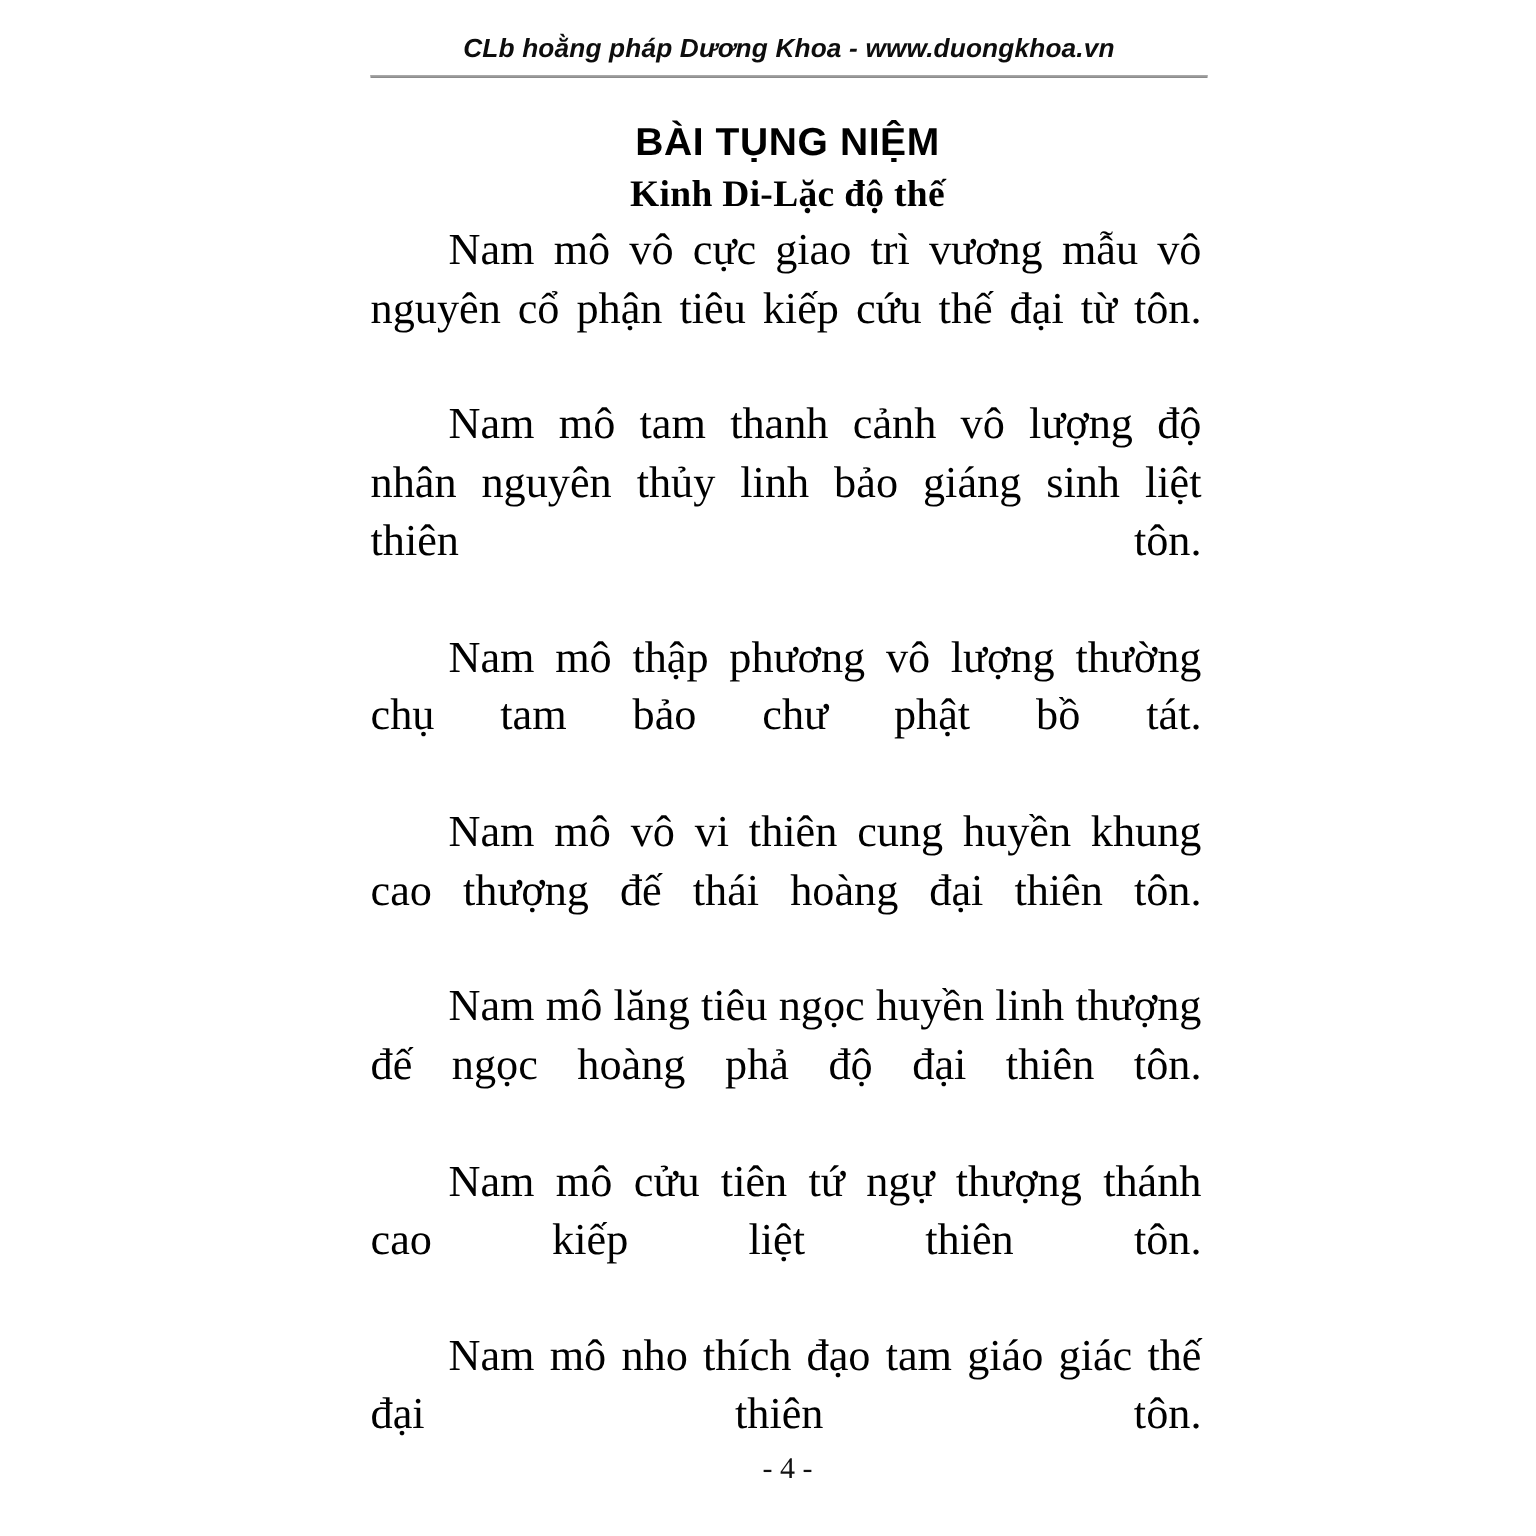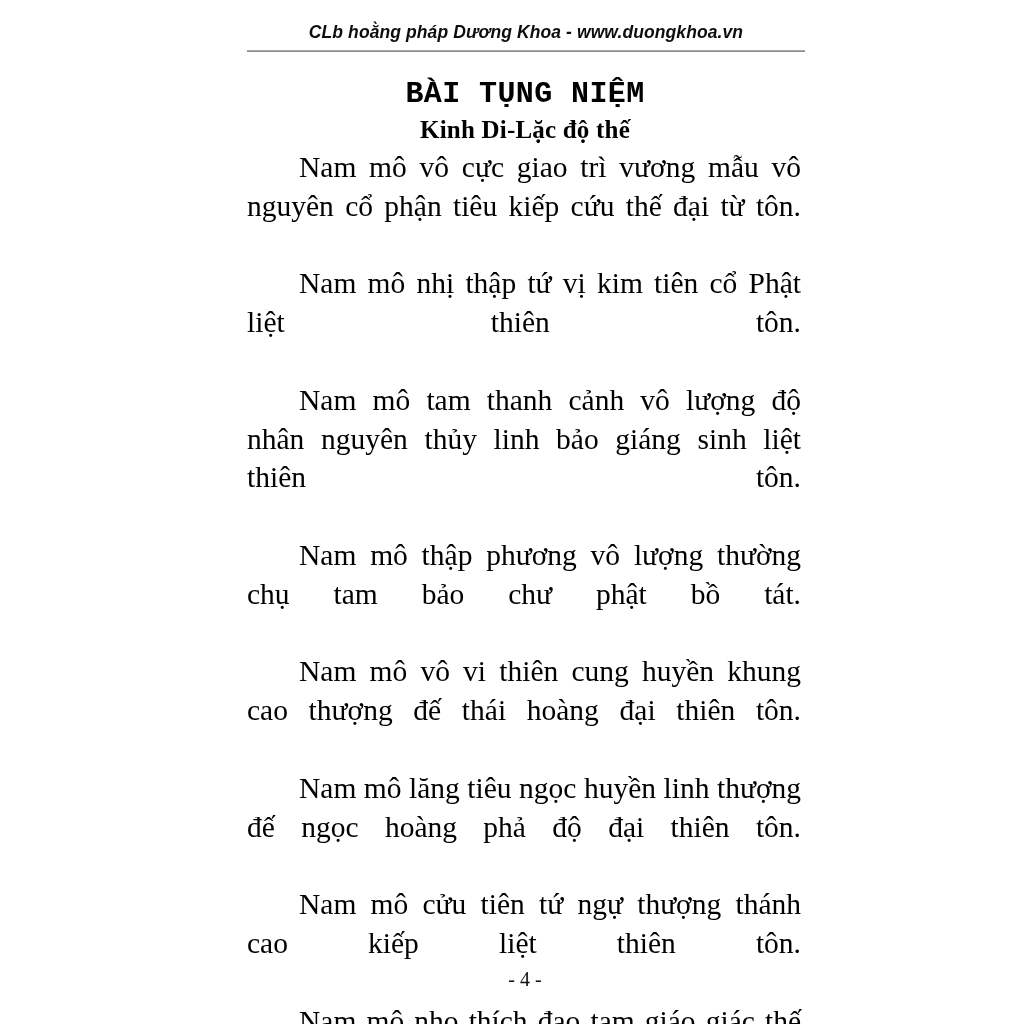--- a/index.html
+++ b/index.html
@@ -52,23 +52,23 @@
 
   
   .title-block {
     position: absolute;
     left: 247px;
     top: 76px;
     width: 556px;
     text-align: center;
   }
   .doc-title {
-    font-family: Liberation Mono, monospace;
+    font-family: Liberation Sans, sans-serif;
     font-weight: bold;
-    font-size: 30px;
+    font-size: 26px;
     line-height: 36px;
     letter-spacing: 0.4px;
   }
   .doc-subtitle {
     font-family: "Liberation Serif", "DejaVu Serif", serif;
     font-weight: bold;
     font-size: 25px;
     line-height: 35px;
     letter-spacing: 0.2px;
   }
@@ -122,21 +122,20 @@
     <div class="header-rule"></div>
   </div>
 
   <div class="title-block">
     <div class="doc-title">BÀI TỤNG NIỆM</div>
     <div class="doc-subtitle">Kinh Di-Lặc độ thế</div>
   </div>
 
   <div class="body-block">
     <p class="body-para">Nam mô vô cực giao trì vương mẫu vô nguyên cổ phận tiêu kiếp cứu thế đại từ tôn.</p>
-    <p class="body-para">Nam mô nhị thập tứ vị kim tiên cổ Phật liệt thiên tôn.</p>
     <p class="body-para">Nam mô tam thanh cảnh vô lượng độ nhân nguyên thủy linh bảo giáng sinh liệt thiên tôn.</p>
     <p class="body-para">Nam mô thập phương vô lượng thường chụ tam bảo chư phật bồ tát.</p>
     <p class="body-para">Nam mô vô vi thiên cung huyền khung cao thượng đế thái hoàng đại thiên tôn.</p>
     <p class="body-para">Nam mô lăng tiêu ngọc huyền linh thượng đế ngọc hoàng phả độ đại thiên tôn.</p>
     <p class="body-para">Nam mô cửu tiên tứ ngự thượng thánh cao kiếp liệt thiên tôn.</p>
     <p class="body-para">Nam mô nho thích đạo tam giáo giác thế đại thiên tôn.</p>
 
   </div>
 
   <div class="footer-area">

